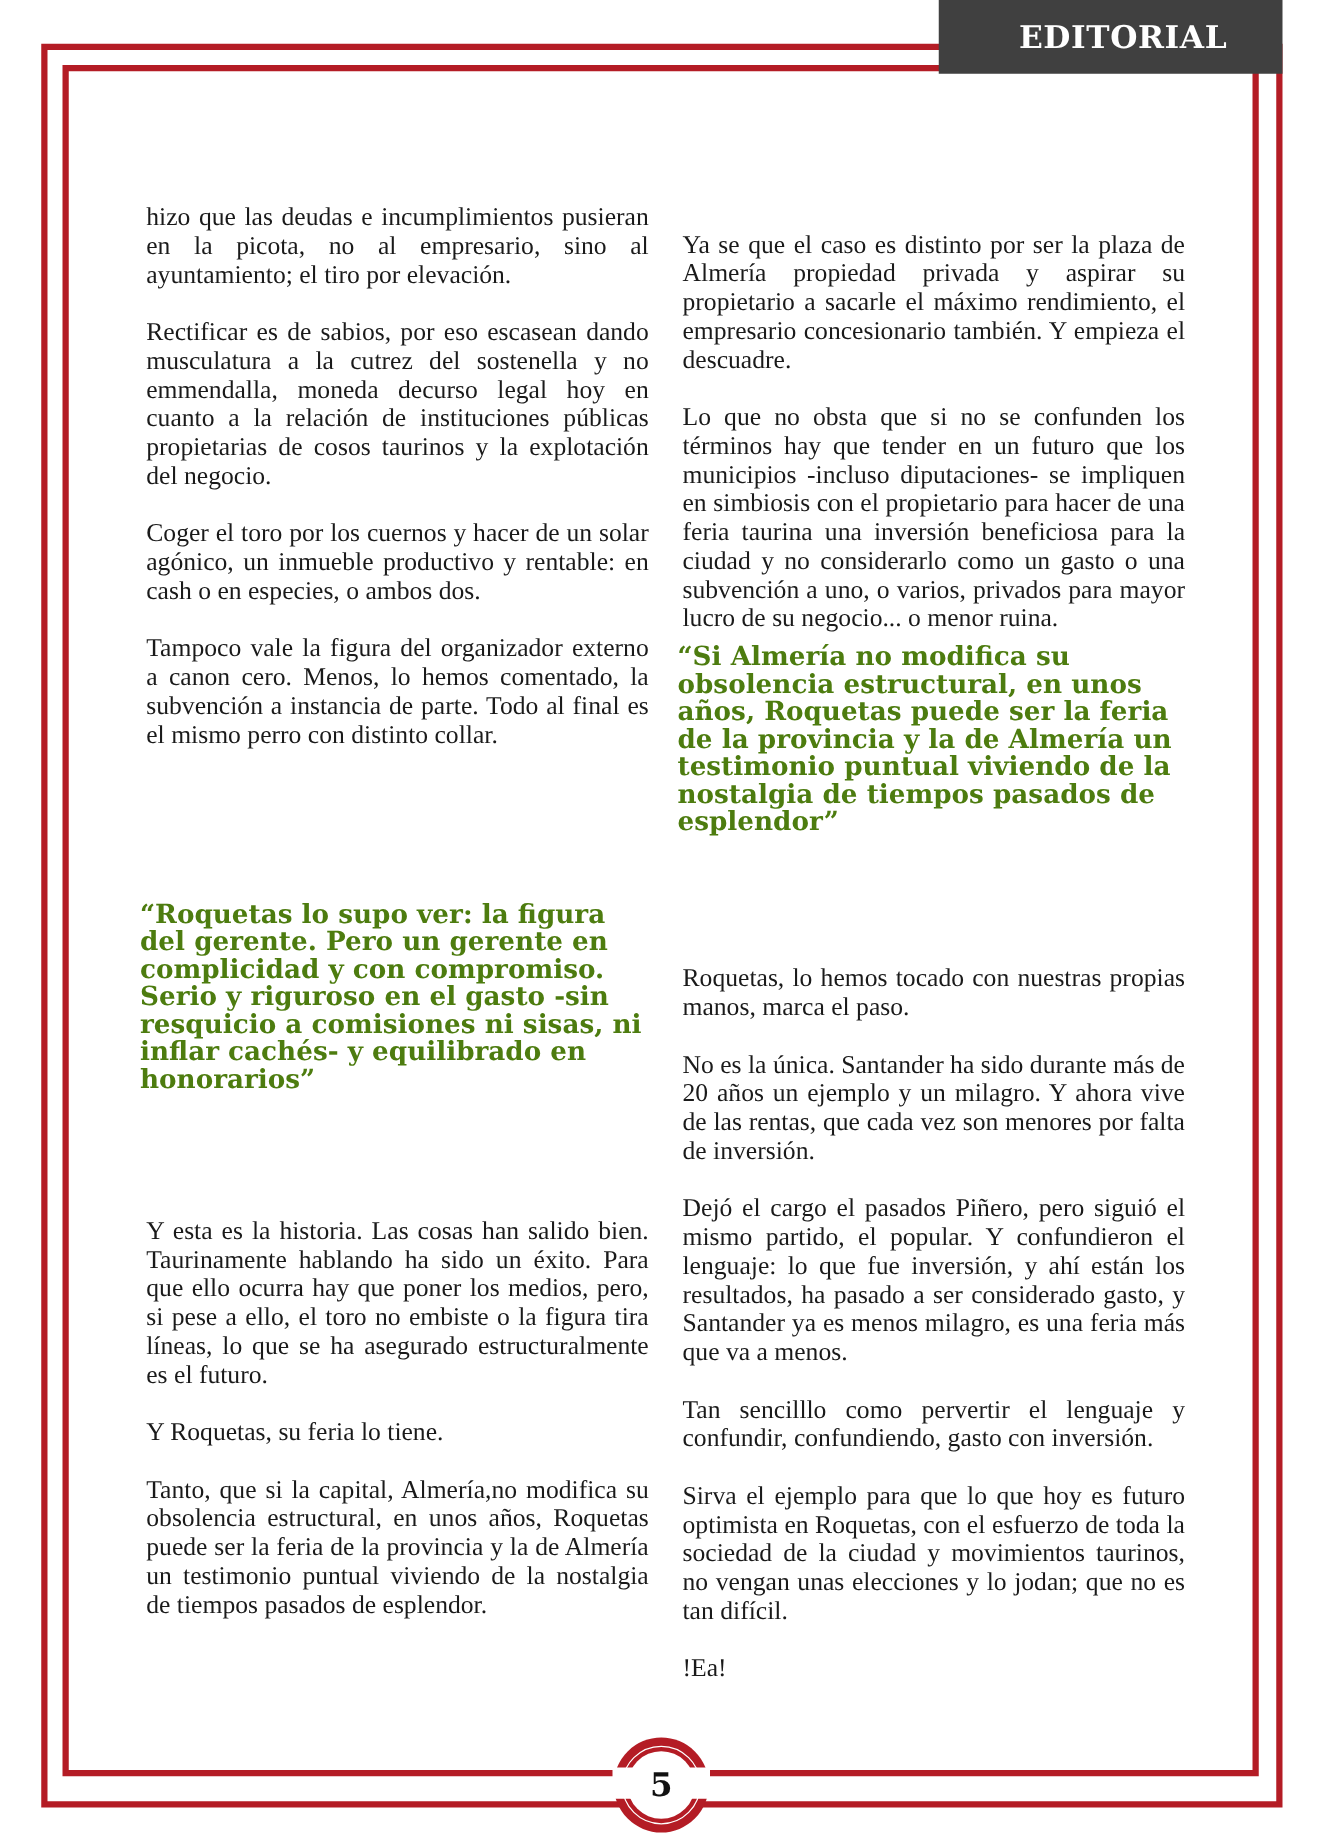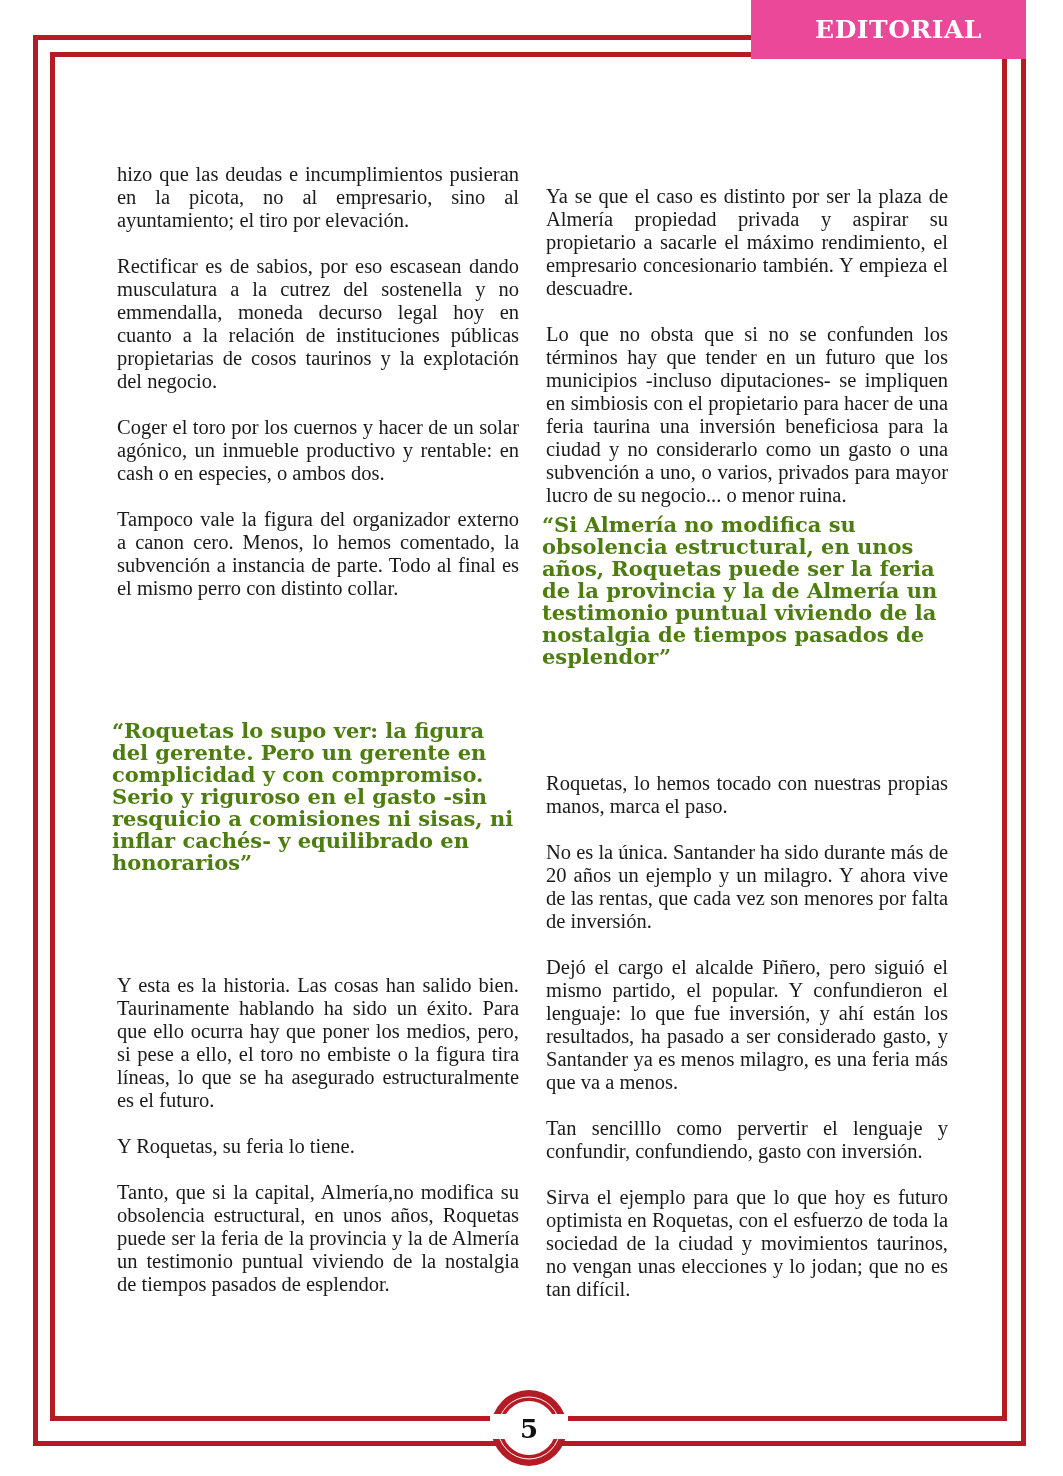--- a/index.html
+++ b/index.html
@@ -6,21 +6,21 @@
   body {
     width: 1063px; height: 1476px; position: relative; overflow: hidden;
     background: #ffffff;
   }
   .frame { position: absolute; border: 5px solid #b41c25; box-sizing: border-box; }
   .frame-outer { left: 33px; top: 35px; width: 993px; height: 1411px; }
   .frame-inner { left: 50px; top: 52px; width: 957px; height: 1369px; }
 
   .tab {
     position: absolute; left: 751px; top: 0; width: 275px; height: 59px;
-    background: #ec4899; color: #ffffff;
+    background: #404040; color: #ffffff;
     font-family: "DejaVu Serif", serif; font-weight: bold;
     font-size: 25px; letter-spacing: 0.5px;
     display: flex; align-items: center; justify-content: center;
     padding-left: 20px; box-sizing: border-box;
   }
 
   .col {
     position: absolute; width: 402px;
     font-family: "Liberation Serif", serif; font-size: 20.5px;
     line-height: 23px; color: #1a1a1a; margin-top: 46px;
@@ -77,23 +77,24 @@
 <div class="col col-right">
   <p>Ya se que el caso es distinto por ser la plaza de Almería propiedad privada y aspirar su propietario a sacarle el máximo rendimiento, el empresario concesionario también. Y empieza el descuadre.</p>
   <p>Lo que no obsta que si no se confunden los términos hay que tender en un futuro que los municipios -incluso diputaciones- se impliquen en simbiosis con el propietario para hacer de una feria taurina una inversión beneficiosa para la ciudad y no considerarlo como un gasto o una subvención a uno, o varios, privados para mayor lucro de su negocio... o menor ruina.</p>
 </div>
 
 <p class="pull pull-right">“Si Almería no modifica su obsolencia estructural, en unos años, Roquetas puede ser la feria de la provincia y la de Almería un testimonio puntual viviendo de la nostalgia de tiempos pasados de esplendor”</p>
 
 <div class="col col-right-2">
   <p>Roquetas, lo hemos tocado con nuestras propias manos, marca el paso.</p>
   <p>No es la única. Santander ha sido durante más de 20 años un ejemplo y un milagro. Y ahora vive de las rentas, que cada vez son menores por falta de inversión.</p>
-  <p>Dejó el cargo el alcalde Piñero, pero siguió el mismo partido, el popular. Y confundieron el lenguaje: lo que fue inversión, y ahí están los resultados, ha pasado a ser considerado gasto, y Santander ya es menos milagro, es una feria más que va a menos.</p>
+  <p>Dejó el cargo el pasados Piñero, pero siguió el mismo partido, el popular. Y confundieron el lenguaje: lo que fue inversión, y ahí están los resultados, ha pasado a ser considerado gasto, y Santander ya es menos milagro, es una feria más que va a menos.</p>
   <p>Tan sencilllo como pervertir el lenguaje y confundir, confundiendo, gasto con inversión.</p>
   <p>Sirva el ejemplo para que lo que hoy es futuro optimista en Roquetas, con el esfuerzo de toda la sociedad de la ciudad y movimientos taurinos, no vengan unas elecciones y lo jodan; que no es tan difícil.</p>
+  <p>!Ea!</p>
 </div>
 
 <svg class="badge" viewBox="0 0 78 78" width="78" height="78">
   <circle cx="39" cy="39" r="38" fill="#b41c25"></circle>
   <circle cx="39" cy="39" r="31" fill="none" stroke="#ffffff" stroke-width="1"></circle>
   <circle cx="39" cy="39" r="27" fill="#ffffff"></circle>
   <rect x="-2" y="25" width="82" height="25" fill="#ffffff"></rect>
 </svg>
 <div class="badge-num">5</div>
 

